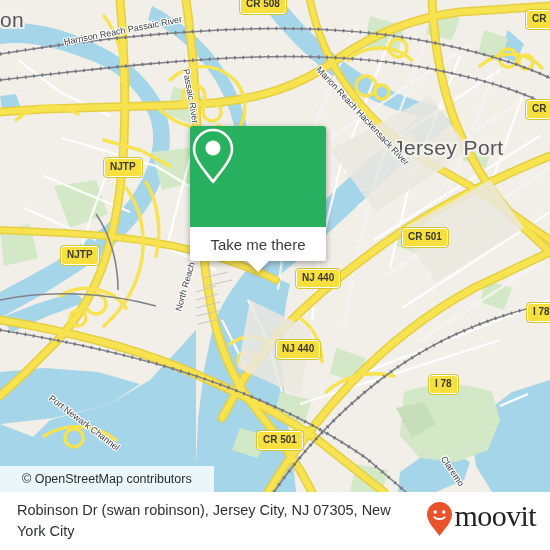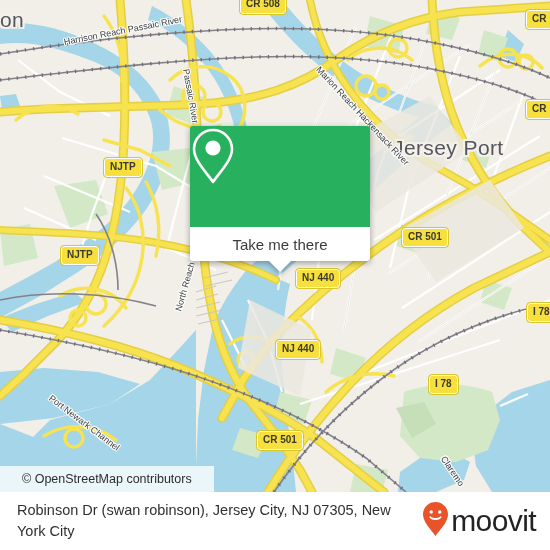--- a/index.html
+++ b/index.html
@@ -66,21 +66,21 @@
     color: #2c2c2c;
     font-size: 12.5px;
     white-space: nowrap;
     z-index: 40;
   }
 
   
   #popup {
     position: absolute;
     left: 190px; top: 126px;
-    width: 180px;
+    width: 136px;
     z-index: 50;
     filter: drop-shadow(0 2px 3px rgba(0,0,0,.35));
   }
   #popup-head {
     height: 101px;
     background: #27b05e;
     border-radius: 3px 3px 0 0;
     display: flex; align-items: center; justify-content: center;
   }
   #popup-foot {
@@ -110,21 +110,21 @@
     display: flex; align-items: center;
     padding: 0 14px 0 17px;
   }
   #footer-text {
     flex: 1;
     color: #2f3033;
     font-size: 14.5px;
     line-height: 1.45;
     padding-right: 6px;
   }
-  #brand { display: flex; align-items: center; gap: 2px; flex: none; }
+  #brand { display: flex; gap: 2px; flex: none; font-family: Liberation Serif, serif; }
   #brand-name {
     color: #232323;
     font-size: 30px;
     letter-spacing: -.6px;
     line-height: 1;
   }
 </style>
 </head>
 <body>
 

